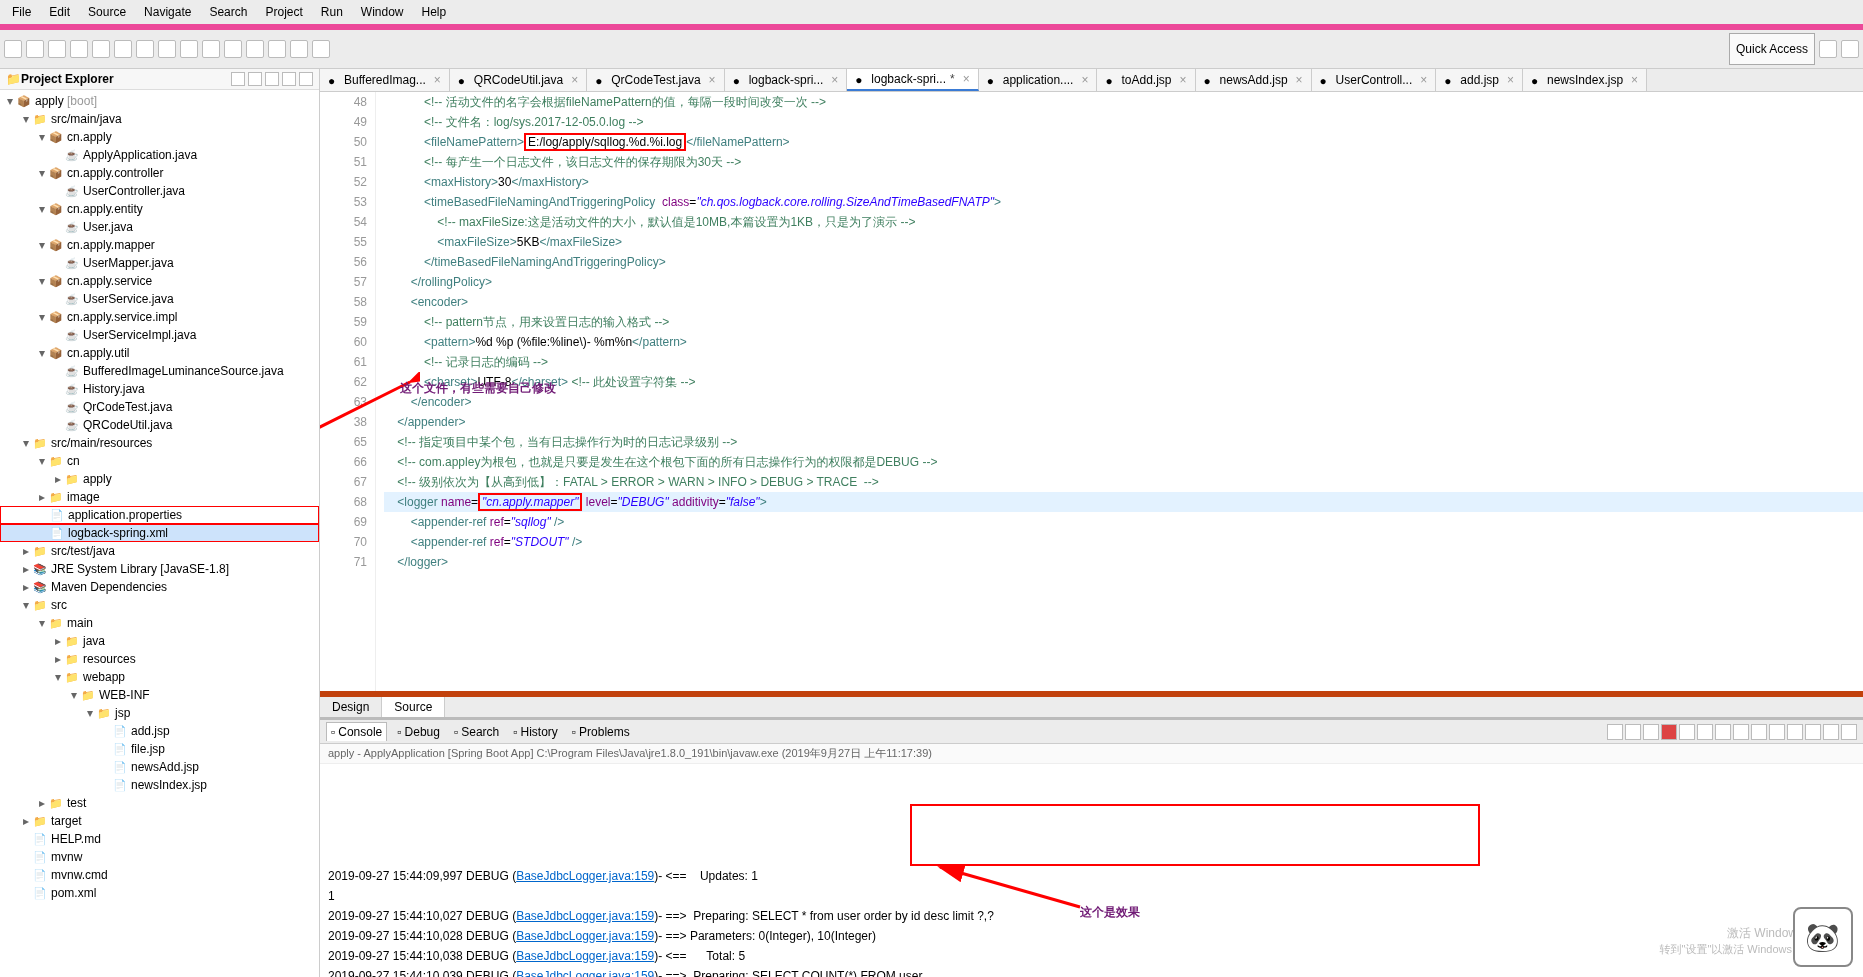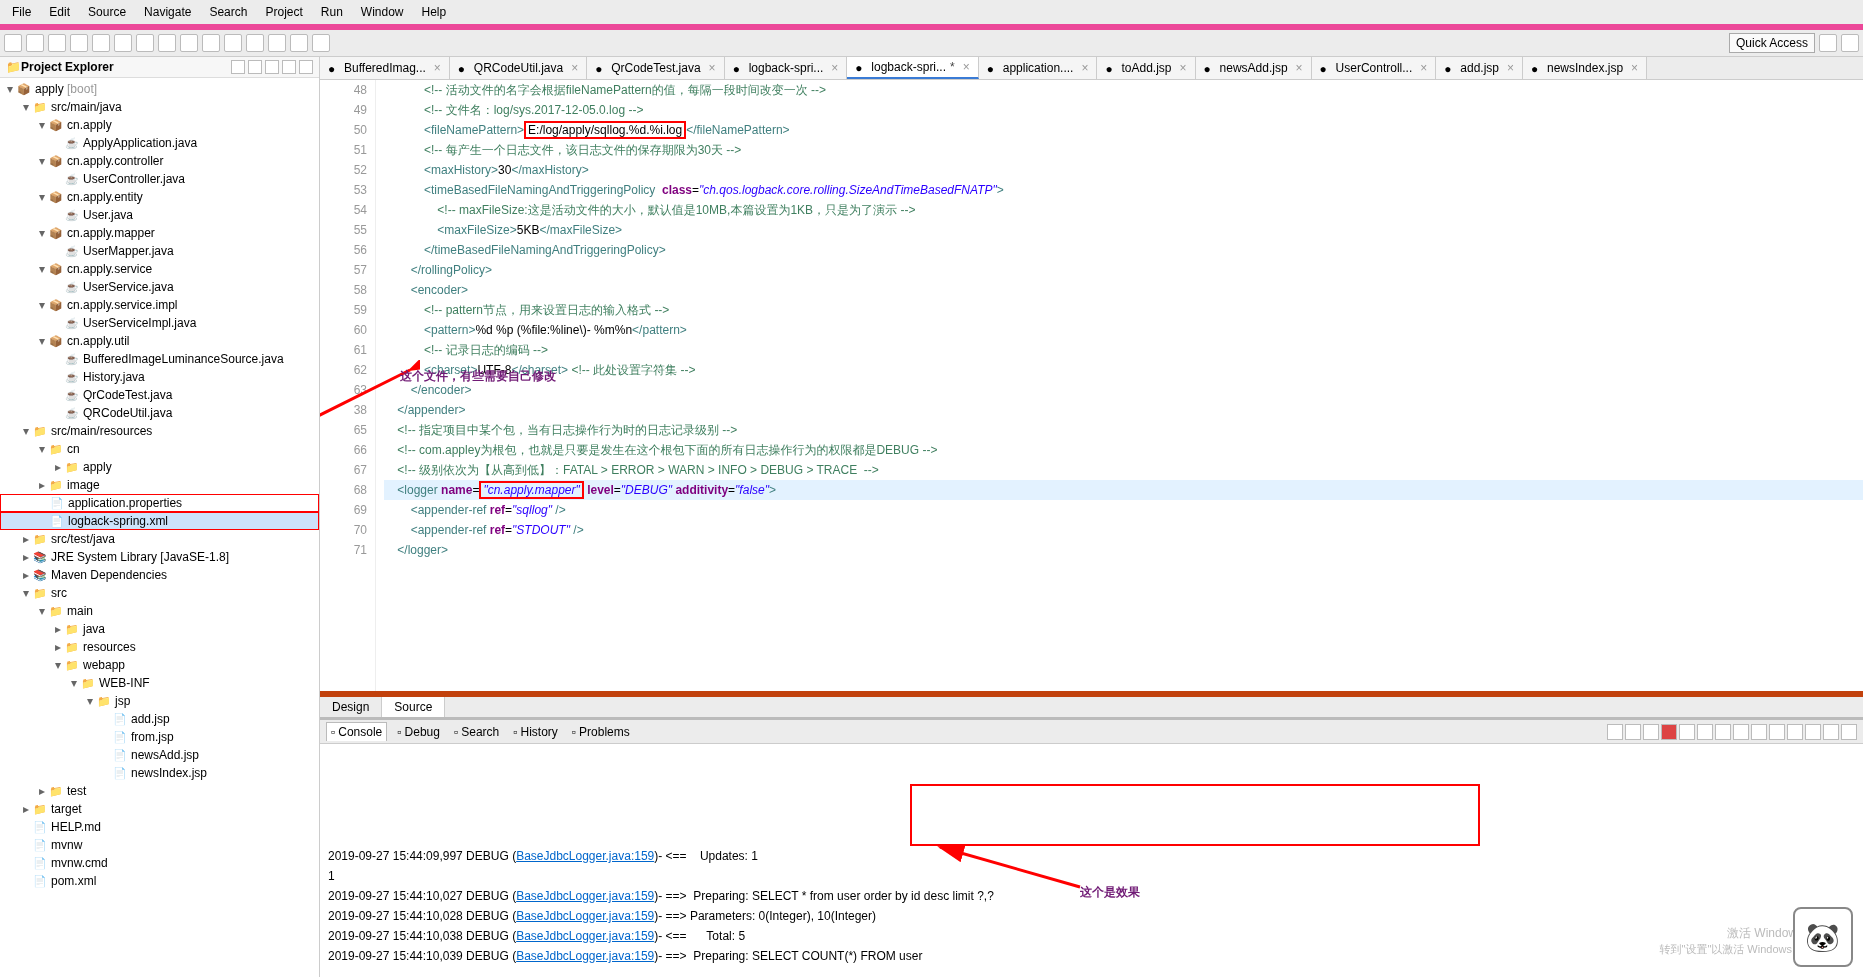--- a/index.html
+++ b/index.html
@@ -2,21 +2,21 @@
 <html><head>
 <meta charset="utf-8">
 <style>
 * { margin: 0; padding: 0; box-sizing: border-box; font-family: "Segoe UI", Tahoma, sans-serif; font-size: 12px; }
 body { background: #f0f0f0; width: 1863px; height: 977px; overflow: hidden; display: flex; flex-direction: column; }
 .menubar { display: flex; gap: 2px; padding: 2px 4px; background: #ececec; border-bottom: 6px solid #ec4899; }
 .menubar span { padding: 3px 8px; cursor: pointer; }
 .toolbar { display: flex; gap: 4px; padding: 3px 4px; background: #ececec; border-bottom: 1px solid #ccc; align-items: center; }
 .toolbar .tbtn { width: 18px; height: 18px; border: 1px solid #bbb; background: #fff; border-radius: 2px; }
 .toolbar .spacer { flex: 1; }
-.quick-access { border: 1px solid #aaa; padding: 2px 6px; background: #fafafa; }
+.quick-access { border: 1px solid #aaa; padding: 8px 6px; background: #fafafa; }
 .main { flex: 1; display: flex; overflow: hidden; }
 .sidebar { width: 320px; background: #fff; border-right: 1px solid #ccc; display: flex; flex-direction: column; }
 .view-hdr { display: flex; align-items: center; padding: 3px 6px; border-bottom: 1px solid #ddd; background: #f7f7f7; }
 .view-hdr .title { flex: 1; font-weight: bold; }
 .view-hdr .vbtn { width: 14px; height: 14px; margin-left: 3px; border: 1px solid #bbb; background: #fff; }
 .tree { flex: 1; overflow: auto; padding: 2px 0; }
 .tree-item { display: flex; align-items: center; padding: 1px 4px; white-space: nowrap; cursor: pointer; }
 .tree-item.selected { background: #cde3fb; }
 .tree-item .twisty { width: 12px; text-align: center; color: #666; }
 .tree-item .icon { width: 16px; height: 16px; margin-right: 3px; display: inline-flex; align-items: center; justify-content: center; font-size: 11px; }
@@ -35,21 +35,21 @@
 .tab .dirty { color: #444; }
 .tab .ticon { width: 12px; height: 12px; display: inline-block; }
 .editor { flex: 1; display: flex; background: #fff; overflow: auto; position: relative; font-family: Consolas, monospace; font-size: 14px; }
 .gutter { width: 56px; background: #fff; text-align: right; padding-right: 8px; color: #999; border-right: 1px solid #eee; }
 .gutter div { height: 20px; line-height: 20px; }
 .code { flex: 1; padding-left: 8px; white-space: pre; line-height: 20px; }
 .code div { height: 20px; }
 .line-hl { background: #e3f2ff; }
 .c-comment { color: #3f7f5f; }
 .c-tag { color: #3f7f7f; }
-.c-attr { color: #7f007f; font-weight: bold; }
+.c-attr { color: #7f007f; }
 .c-string { color: #2a00ff; font-style: italic; }
 .boxed-red { border: 2px solid red; padding: 0 2px; }
 .annot-red { color: #701a75; font-weight: bold; position: absolute; }
 svg.arrow { position: absolute; pointer-events: none; }
 .design-source { display: flex; background: #ececec; border-top: 6px solid #c2410c; }
 .design-source span { padding: 3px 12px; border-right: 1px solid #ccc; cursor: pointer; }
 .design-source span.active { background: #fff; }
 .console-area { height: 260px; border-top: 3px solid #bbb; display: flex; flex-direction: column; background: #fff; }
 .console-tabs { display: flex; gap: 6px; padding: 2px 6px; background: #ececec; border-bottom: 1px solid #ccc; align-items: center; }
 .console-tabs .ctab { display: flex; align-items: center; gap: 3px; padding: 2px 4px; cursor: pointer; }
@@ -289,21 +289,21 @@
           <span>jsp</span>
         </div>
         <div class="tree-item" style="padding-left: 100px;">
           <span class="twisty"></span>
           <span class="icon icon-jsp">📄</span>
           <span>add.jsp</span>
         </div>
         <div class="tree-item" style="padding-left: 100px;">
           <span class="twisty"></span>
           <span class="icon icon-jsp">📄</span>
-          <span>from.jsp</span>
+          <span>file.jsp</span>
         </div>
         <div class="tree-item" style="padding-left: 100px;">
           <span class="twisty"></span>
           <span class="icon icon-jsp">📄</span>
           <span>newsAdd.jsp</span>
         </div>
         <div class="tree-item" style="padding-left: 100px;">
           <span class="twisty"></span>
           <span class="icon icon-jsp">📄</span>
           <span>newsIndex.jsp</span>
@@ -475,20 +475,21 @@
           <span class="cbtn"></span>
           <span class="cbtn"></span>
           <span class="cbtn"></span>
           <span class="cbtn"></span>
           <span class="cbtn"></span>
           <span class="cbtn"></span>
           <span class="cbtn"></span>
           <span class="cbtn"></span>
         </div>
       </div>
+      <div class="console-title">apply - ApplyApplication [Spring Boot App]  C:\Program Files\Java\jre1.8.0_191\bin\javaw.exe (2019年9月27日 上午11:17:39)</div>
       <div class="console-out" id="cout">
         <div class="console-box" style="left:590px;top:40px;width:570px;height:62px"></div>
         <svg class="arrow" style="left:610px;top:98px;width:160px;height:50px">
           <defs>
               <marker id="ah2" markerWidth="10" markerHeight="10" refX="8" refY="3" orient="auto">
                 <path d="M0,0 L0,6 L9,3 z" fill="red"></path>
               </marker>
             </defs>
           <line x1="150" y1="45" x2="10" y2="5" stroke="red" stroke-width="3" marker-end="url(#ah2)"></line>
         </svg>

